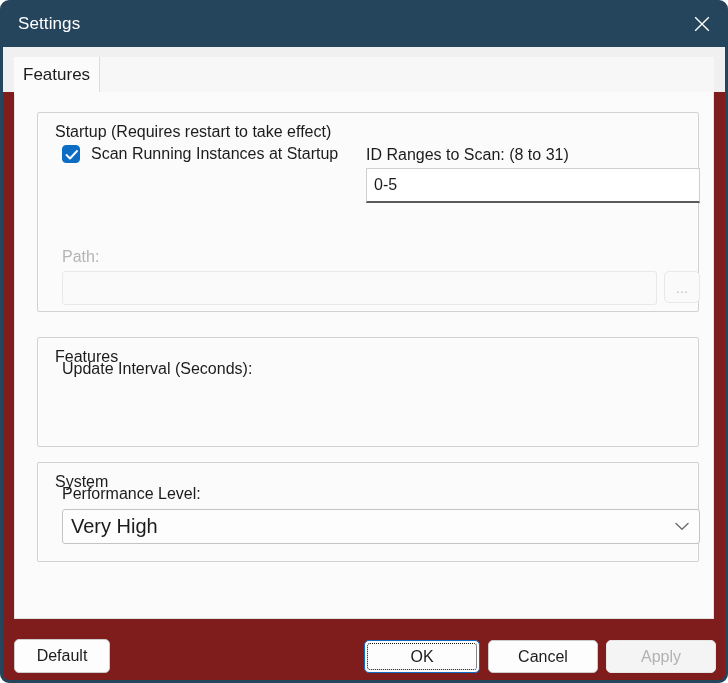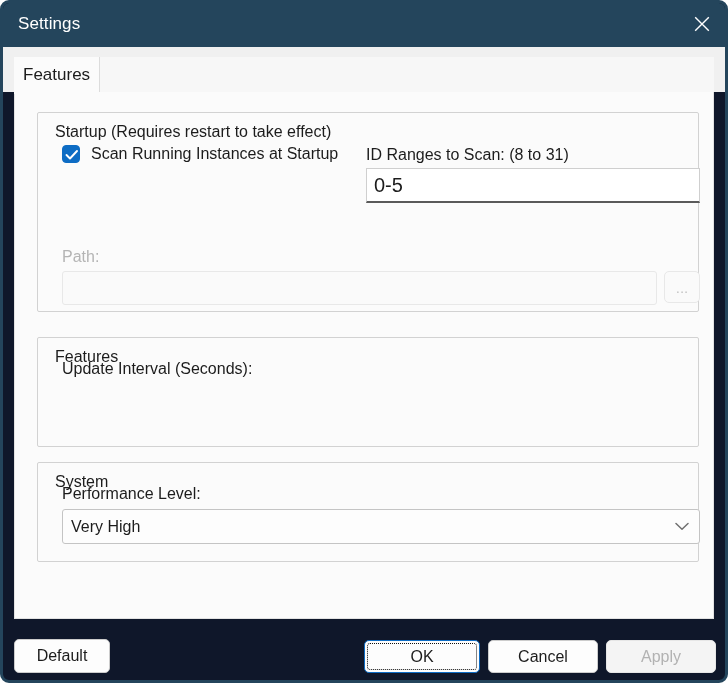--- a/index.html
+++ b/index.html
@@ -13,21 +13,21 @@
     font-family: "Liberation Sans", sans-serif;
     overflow: hidden;
   }
 
   
   #window {
     position: relative;
     width: 728px;
     height: 683px;
     box-sizing: border-box;
-    background: #0f172a;
+    background: #7f1d1d;
     border: 3px solid #24455c;
     border-radius: 9px;
     overflow: hidden;
   }
 
   
   #titlebar {
     position: absolute;
     left: 0; top: 0;
     width: 728px;
@@ -197,21 +197,21 @@
   .fieldlabel.disabled { color: #b4b4b4; }
 
   
   .textinput {
     position: absolute;
     box-sizing: border-box;
     background: #ffffff;
     border: 1px solid #cfcfcf;
     border-bottom: 2px solid #5a5a5a;
     font-family: "Liberation Sans", sans-serif;
-    font-size: 20px;
+    font-size: 16px;
     color: #1c1c1c;
     padding: 16px 7px;
     display: flex;
     align-items: center;
     outline: none;
   }
   .textinput.disabled {
     background: #fafafa;
     border: 1px solid #e8e8e8;
     border-bottom: 1px solid #e8e8e8;
@@ -242,21 +242,21 @@
     background: #fdfdfd;
     border: 1px solid #c4c4c4;
     border-radius: 3px;
     display: flex;
     align-items: center;
     cursor: pointer;
   }
   #perf-combo-value {
     flex: 1 1 auto;
     padding-left: 8px;
-    font-size: 16px;
+    font-size: 20px;
     color: #1c1c1c;
     white-space: nowrap;
   }
   #perf-combo-arrow {
     flex: 0 0 auto;
     width: 34px;
     display: flex;
     align-items: center;
     justify-content: center;
   }

